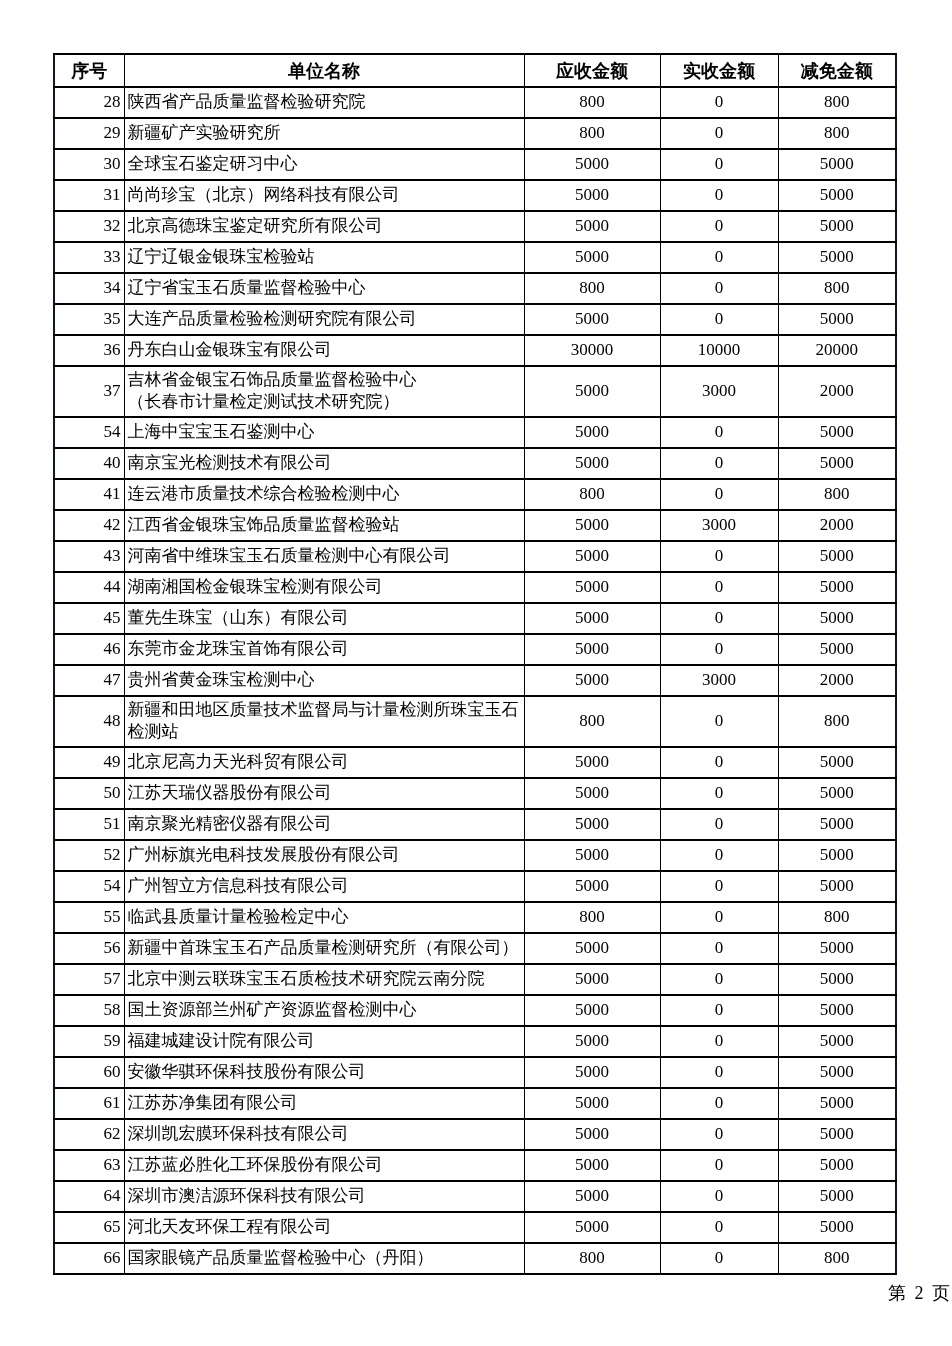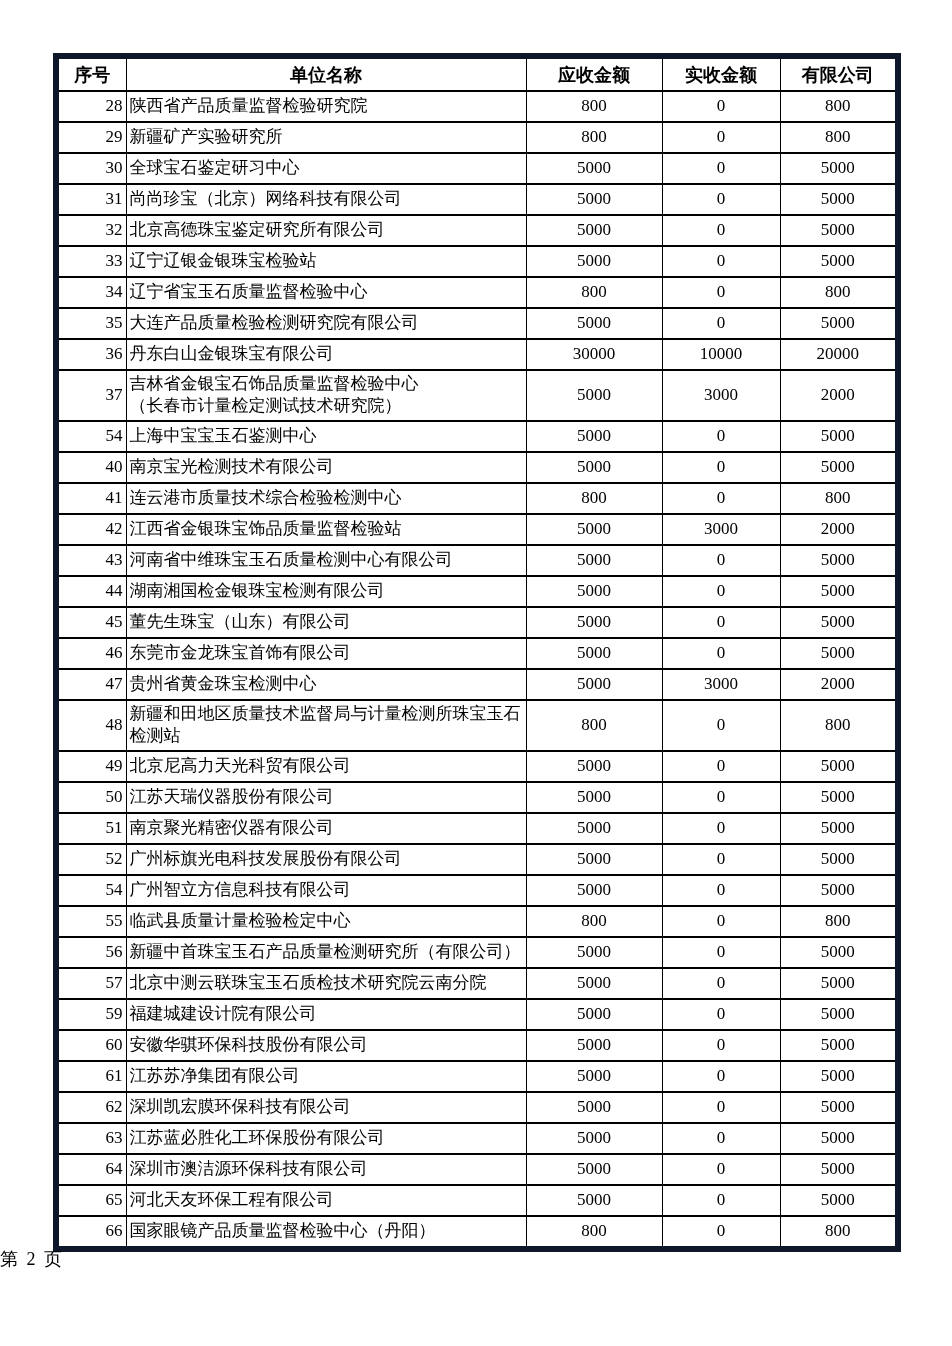--- a/index.html
+++ b/index.html
@@ -18,21 +18,21 @@
   }
   .table-wrap {
     position: absolute;
     left: 53px;
     top: 53px;
   }
   table.fee-table {
     border-collapse: collapse;
     table-layout: fixed;
     width: 842px;
-    border: 6px solid #0f172a;
+    border: 2px solid #0f172a;
   }
   table.fee-table col.c-no     { width: 70px; }
   table.fee-table col.c-name   { width: 400px; }
   table.fee-table col.c-recv   { width: 136px; }
   table.fee-table col.c-paid   { width: 118px; }
   table.fee-table col.c-reduce { width: 118px; }
 
   table.fee-table th {
     font-family: "Liberation Sans", sans-serif;
     font-weight: bold;
@@ -68,23 +68,23 @@
     padding-left: 5px;
     padding-right: 5px;
   }
   td.cell-amount {
     text-align: center;
     font-size: 18px;
   }
   .footer {
     position: absolute;
     left: 0;
-    top: 1247px;
+    top: 1281px;
     width: 952px;
-    text-align: left;
+    text-align: right;
     font-family: "Liberation Serif", serif;
     font-size: 18px;
     letter-spacing: 2px;
   }
 </style>
 </head>
 <body>
 
 <div class="page">
   <div class="table-wrap">
@@ -95,21 +95,21 @@
         <col class="c-recv">
         <col class="c-paid">
         <col class="c-reduce">
       </colgroup>
       <thead>
         <tr>
           <th>序号</th>
           <th>单位名称</th>
           <th>应收金额</th>
           <th>实收金额</th>
-          <th>有限公司</th>
+          <th>减免金额</th>
         </tr>
       </thead>
       <tbody id="table-body">
           <tr>
             <td class="cell-no">28</td>
             <td class="cell-name">陕西省产品质量监督检验研究院</td>
             <td class="cell-amount">800</td>
             <td class="cell-amount">0</td>
             <td class="cell-amount">800</td>
           </tr>
@@ -292,20 +292,27 @@
           <tr>
             <td class="cell-no">56</td>
             <td class="cell-name">新疆中首珠宝玉石产品质量检测研究所（有限公司）</td>
             <td class="cell-amount">5000</td>
             <td class="cell-amount">0</td>
             <td class="cell-amount">5000</td>
           </tr>
           <tr>
             <td class="cell-no">57</td>
             <td class="cell-name">北京中测云联珠宝玉石质检技术研究院云南分院</td>
+            <td class="cell-amount">5000</td>
+            <td class="cell-amount">0</td>
+            <td class="cell-amount">5000</td>
+          </tr>
+          <tr>
+            <td class="cell-no">58</td>
+            <td class="cell-name">国土资源部兰州矿产资源监督检测中心</td>
             <td class="cell-amount">5000</td>
             <td class="cell-amount">0</td>
             <td class="cell-amount">5000</td>
           </tr>
           <tr>
             <td class="cell-no">59</td>
             <td class="cell-name">福建城建设计院有限公司</td>
             <td class="cell-amount">5000</td>
             <td class="cell-amount">0</td>
             <td class="cell-amount">5000</td>

